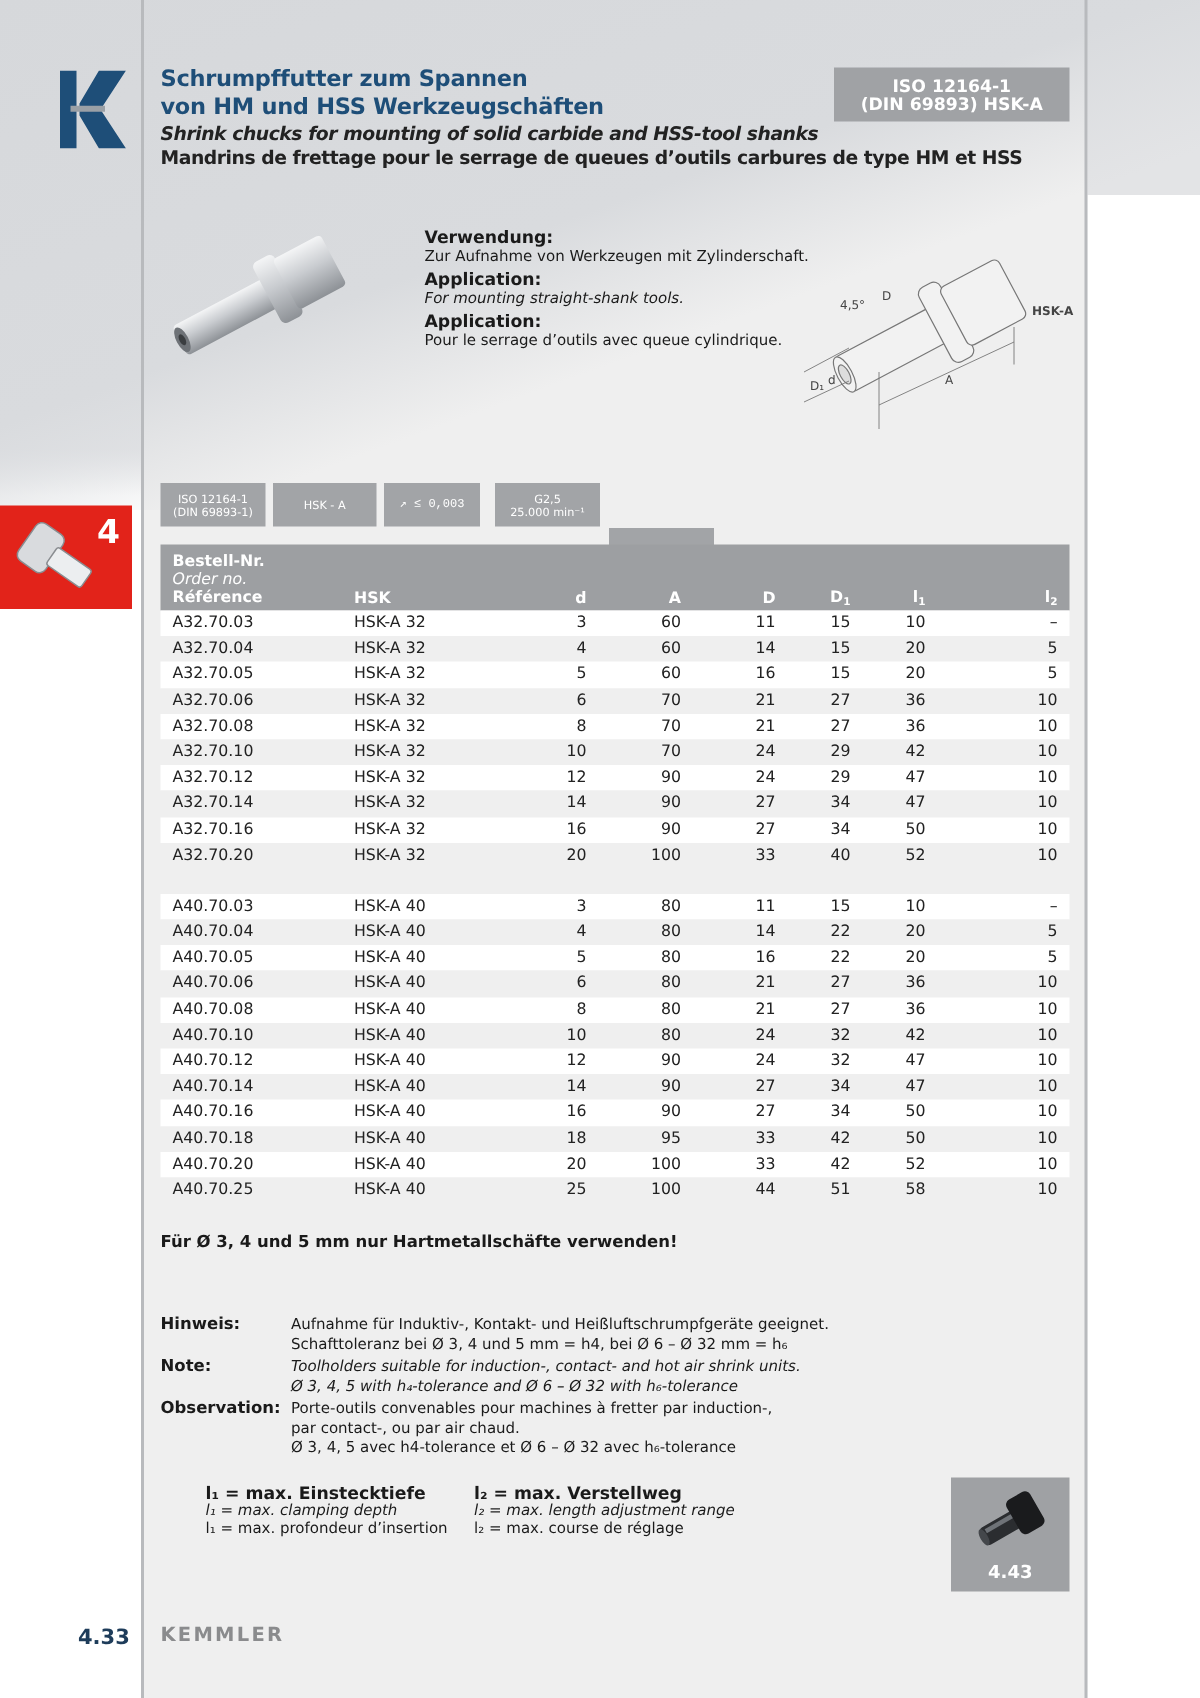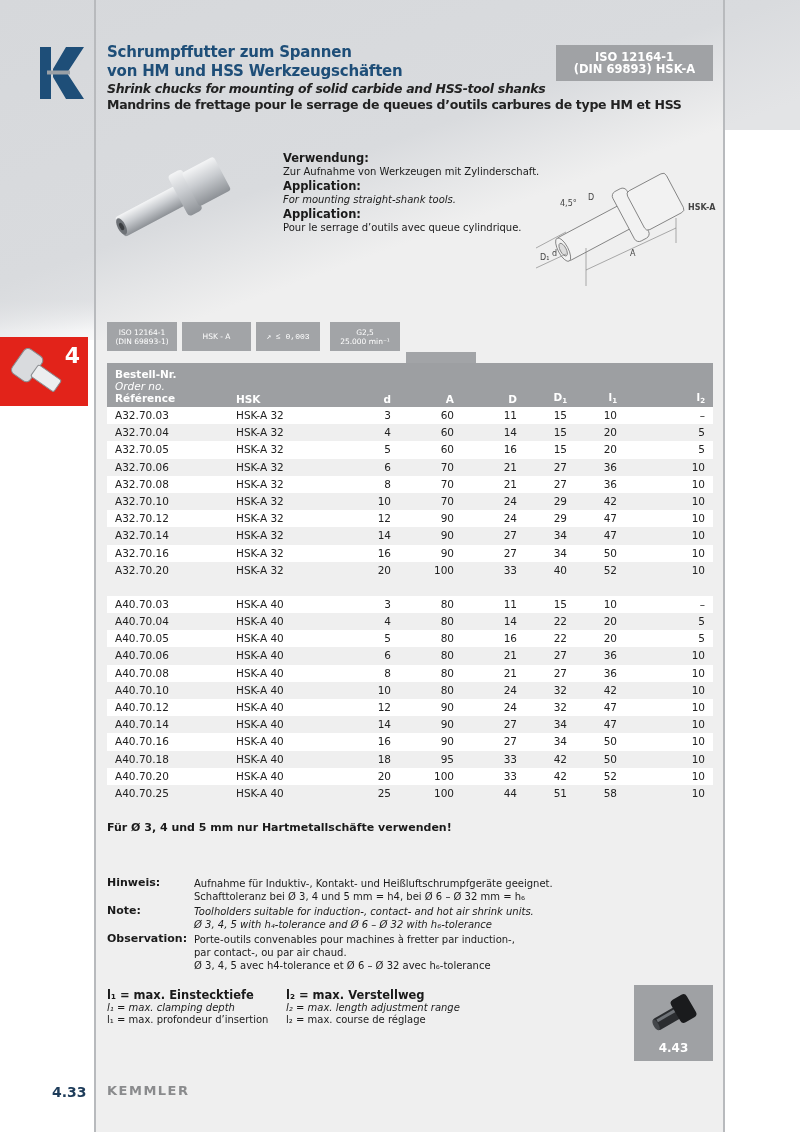--- a/index.html
+++ b/index.html
@@ -117,21 +117,21 @@
 
   .warn { position: absolute; left: 107px; top: 822px; font-size: 10px; line-height: 12.5px; }
   .warn .b { font-weight: bold; font-size: 11px; }
   .warn .i { font-style: italic; }
 
   .notes { position: absolute; left: 107px; top: 877px; font-size: 10px; line-height: 12.5px; }
   .note-label { position: absolute; left: 0; font-weight: bold; font-size: 11px; }
   .note-text { position: absolute; left: 87px; white-space: nowrap; }
   .note-text.i { font-style: italic; }
 
-  .legend { position: absolute; top: 989px; font-size: 10px; line-height: 12.5px; }
+  .legend { position: absolute; top: 989px; font-size: 10px; line-height: 12.5px; margin-left: 30px; }
   .legend .b { font-weight: bold; font-size: 11.5px; }
   .legend .i { font-style: italic; }
 
   .xref {
     position: absolute; left: 634px; top: 985px; width: 79px; height: 76px; background: #9fa1a4;
   }
   .xref-label {
     position: absolute; bottom: 6px; left: 0; width: 100%; text-align: center;
     color: #fff; font-weight: bold; font-size: 12px;
   }

